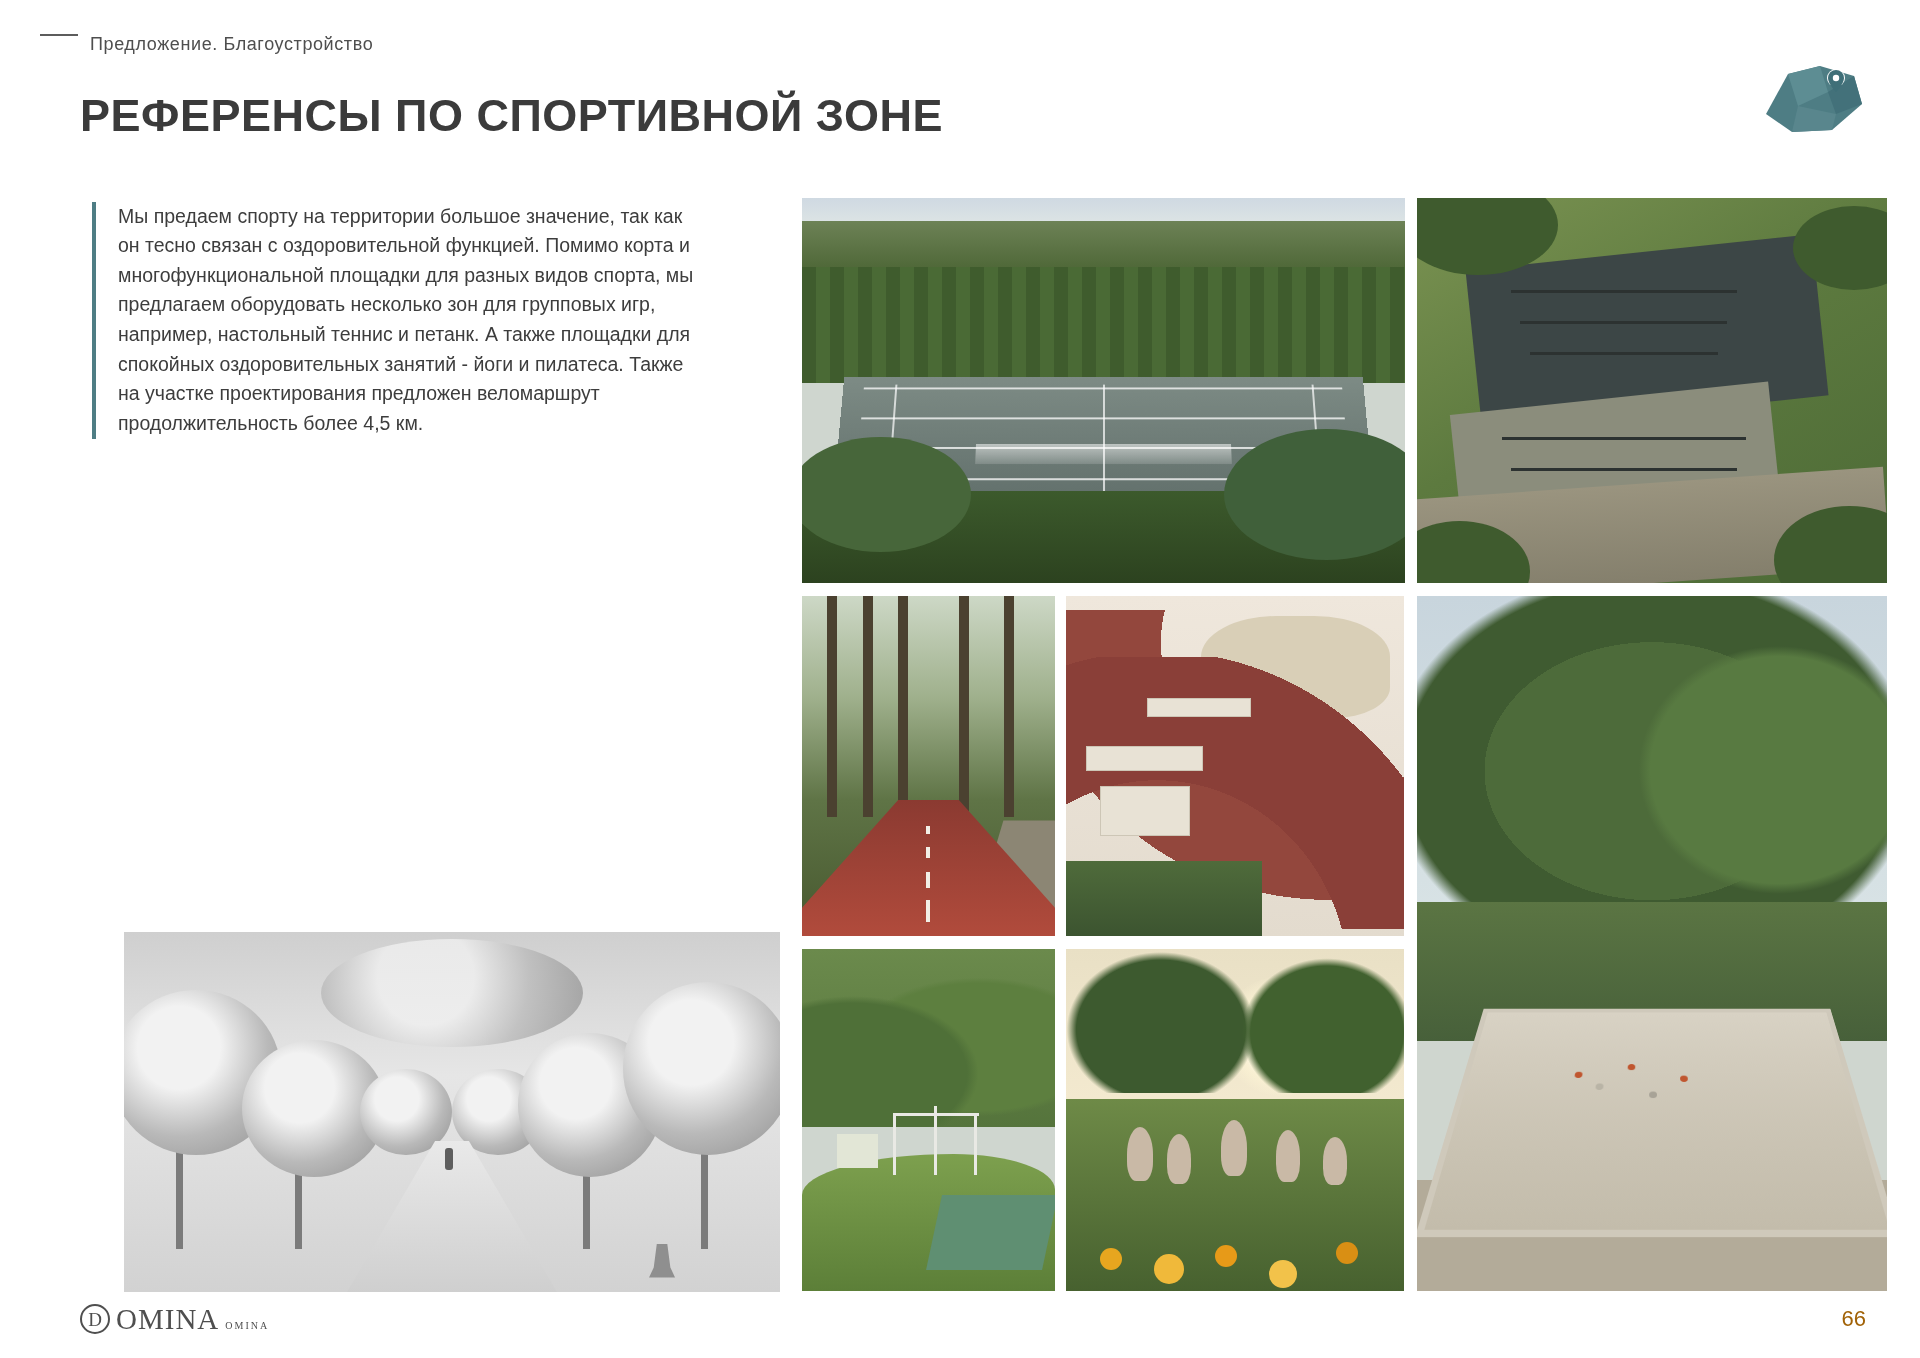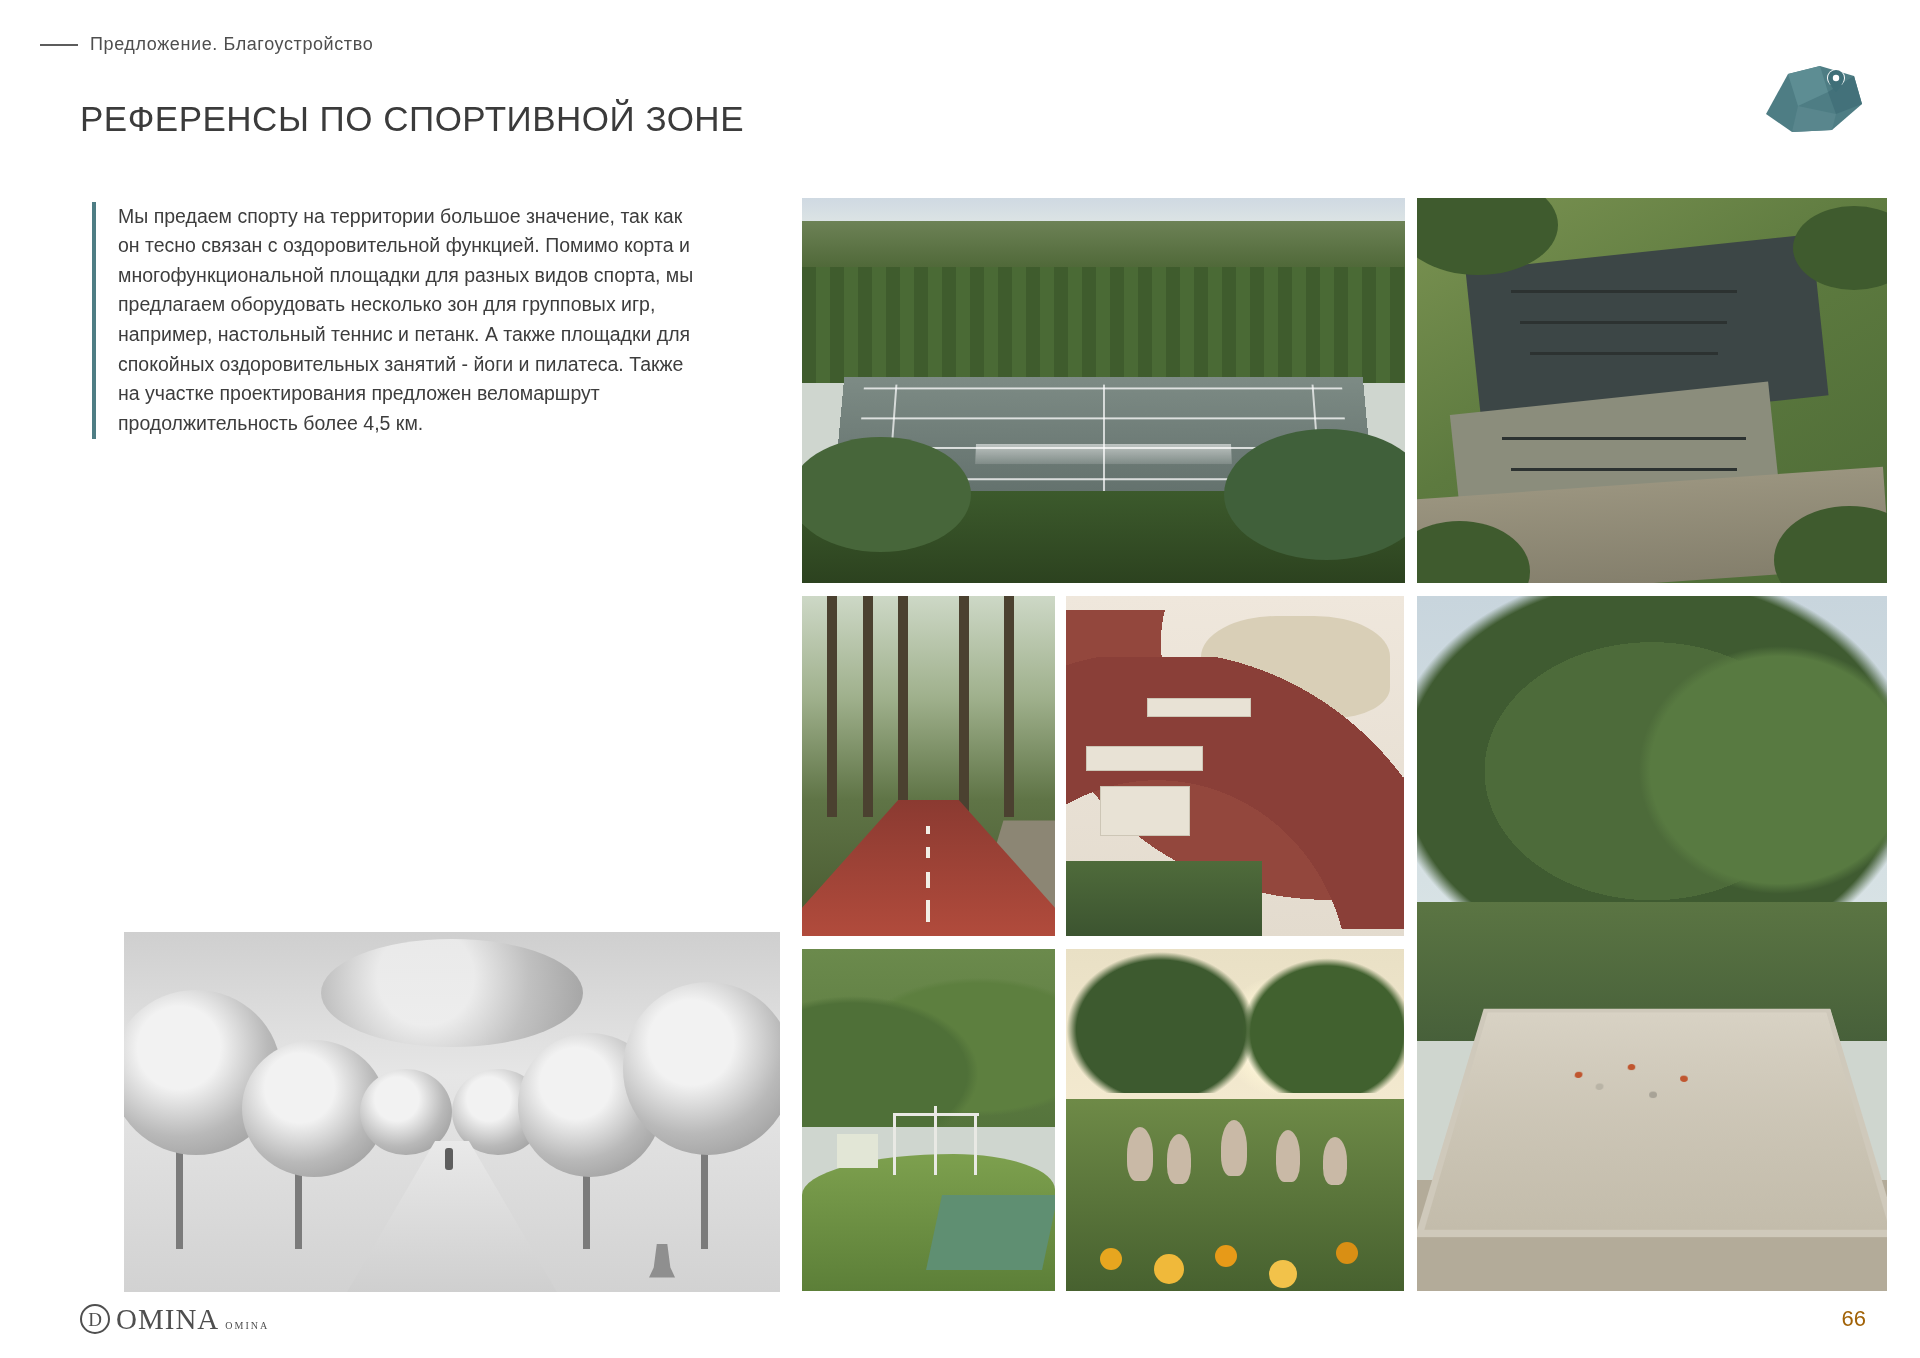--- a/index.html
+++ b/index.html
@@ -15,41 +15,41 @@
     color: #3a3a3a;
     overflow: hidden;
   }
 
   
   .kicker-row {
     position: absolute;
     top: 34px;
     left: 40px;
     display: flex;
-    align-items: center;
+    align-items: flex-start;
     gap: 12px;
   }
   .kicker-rule {
     width: 38px;
     height: 2px;
     background: #5c5c5c;
   }
   .kicker-text {
     font-size: 18px;
     letter-spacing: 0.6px;
     color: #4e4e4e;
     white-space: nowrap;
   }
 
   .page-title {
     position: absolute;
-    top: 76px;
+    top: 60px;
     left: 80px;
-    font-size: 35px;
-    font-weight: normal;
+    font-size: 45px;
+    font-weight: bold;
     letter-spacing: 0.5px;
     color: #3b3b3b;
     white-space: nowrap;
   }
 
   
   .locator {
     position: absolute;
     top: 58px;
     right: 52px;

